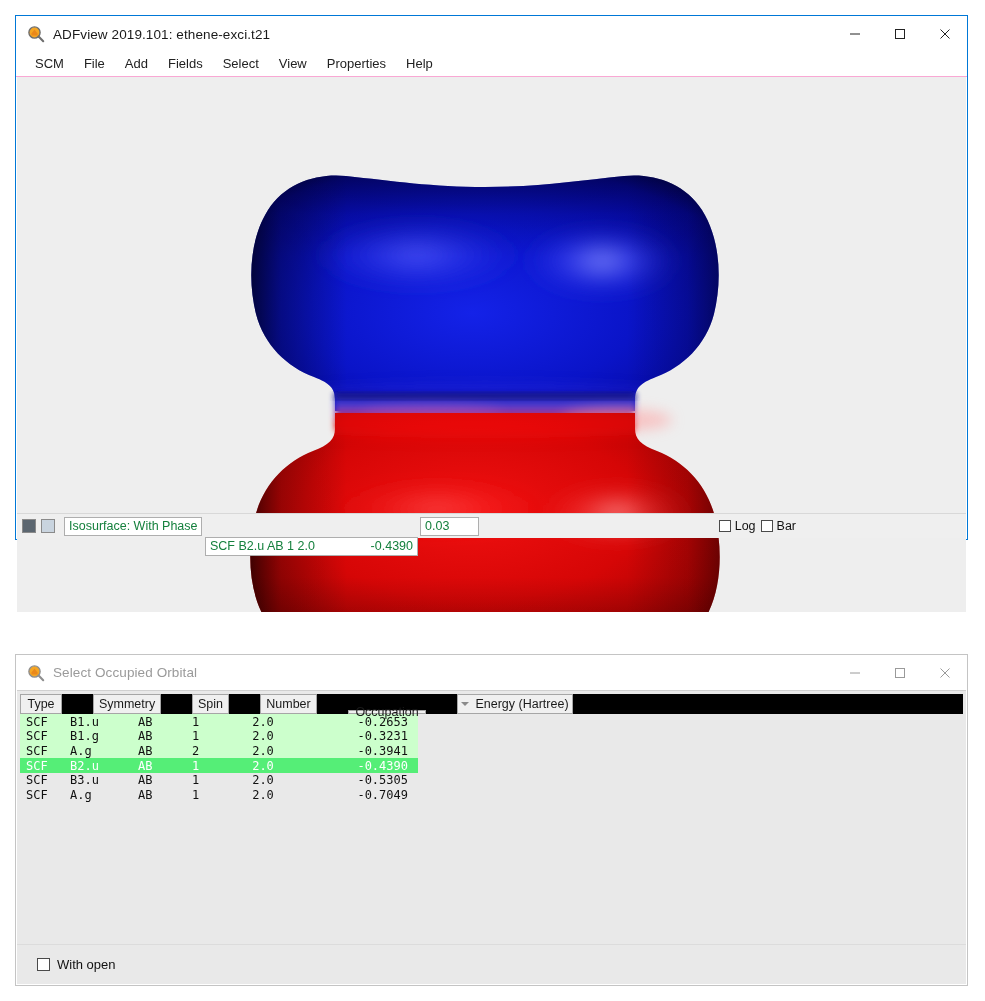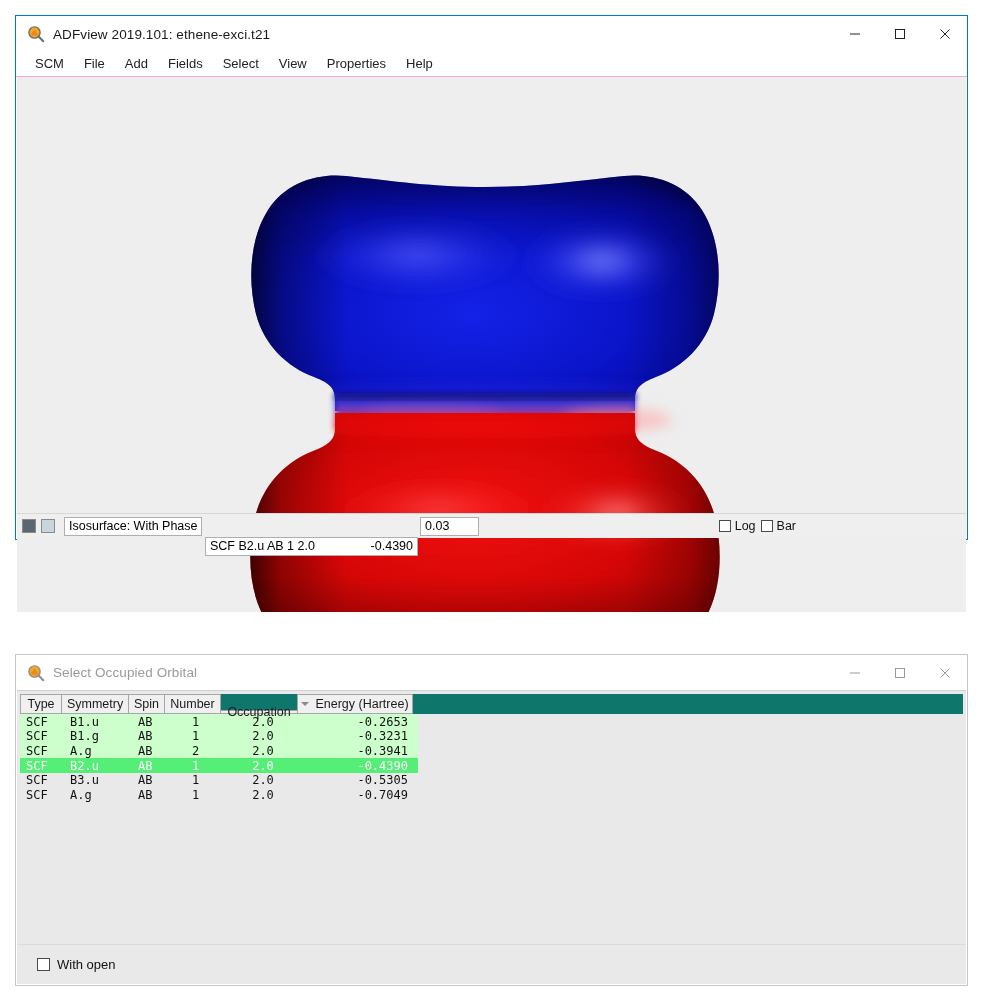--- a/index.html
+++ b/index.html
@@ -118,21 +118,21 @@
     border: 1px solid #8a8a8a;
   }
   .swatch.dark { background: #5b6670; }
   .swatch.light { background: #c9d4df; }
   .field {
     height: 19px;
     background: #ffffff;
     border: 1px solid #aeaeae;
     box-sizing: border-box;
     font-size: 12.5px;
-    color: #000000;
+    color: #15803d;
     display: flex;
     align-items: center;
     padding: 0 4px;
     white-space: nowrap;
     overflow: hidden;
   }
   #iso-field  { margin-left: 9px; width: 138px; }
   #orb-field  { margin-left: 3px; width: 213px; justify-content: space-between; margin-top: 40px; }
   #cut-field  { margin-left: 2px; width: 59px; }
   .cb-wrap {
@@ -177,21 +177,22 @@
     top: 3px;
     width: 943px;
     height: 248px;
     background: #e9e9e9;
     overflow: hidden;
     font-family: "DejaVu Sans Mono", "Liberation Mono", monospace;
   }
   .thead {
     display: flex;
     height: 20px;
-    background: #0f766e;
+    background: #000000;
+    gap: 32px;
   }
   .th {
     background: #f0f0f0;
     border: 1px solid #a6a6a6;
     border-right-width: 1px;
     box-sizing: border-box;
     font-family: "Liberation Sans", sans-serif;
     font-size: 12.5px;
     color: #1a1a1a;
     display: flex;

